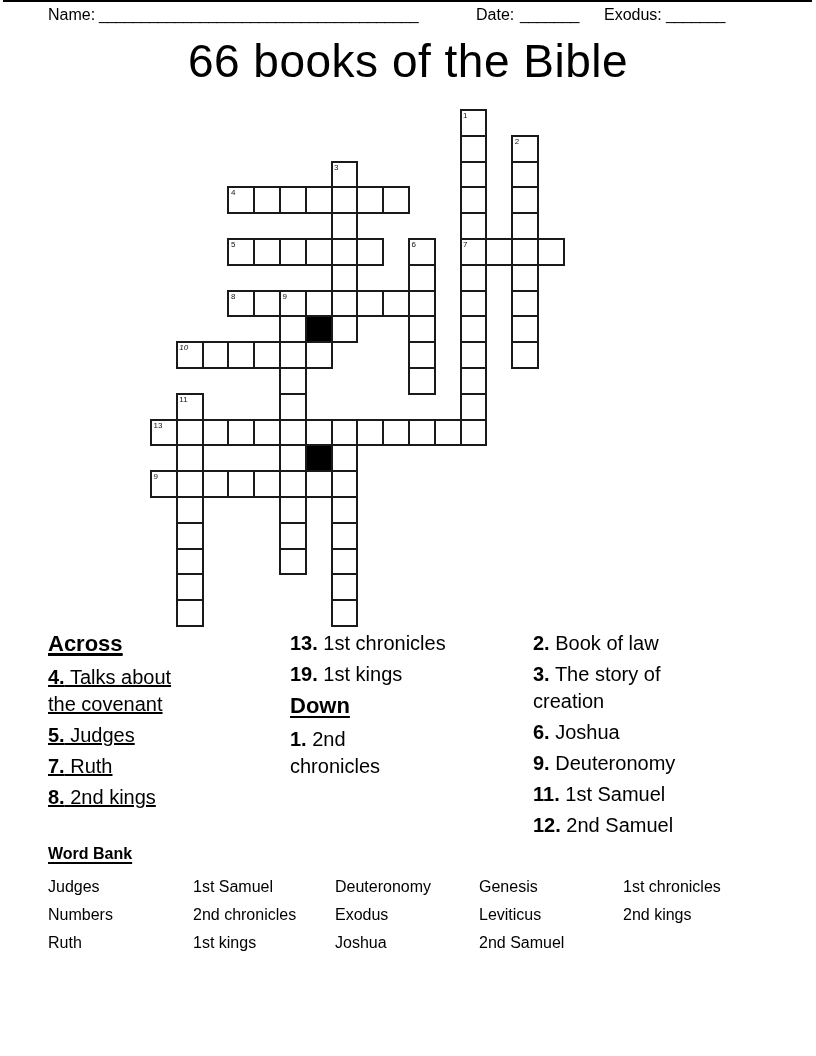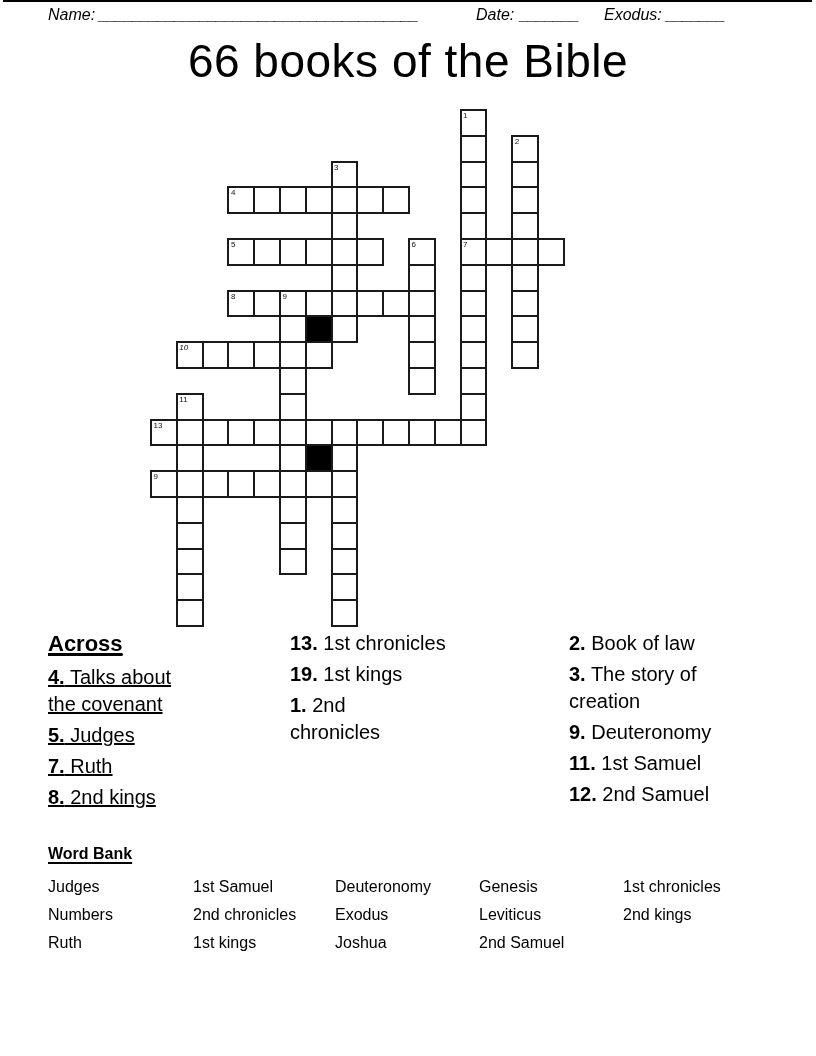--- a/index.html
+++ b/index.html
@@ -4,21 +4,21 @@
 <style>
   html,body { margin:0; padding:0; }
   body {
     width:816px; height:1056px; position:relative; background:#ffffff;
     font-family:"Liberation Sans", sans-serif; color:#000;
     overflow:hidden;
   }
   .top-rule { position:absolute; top:0; left:3px; right:4px; height:2px; background:#000; }
 
   
-  .hdr { position:absolute; font-size:16px; white-space:nowrap;font-style:italic; }
+  .hdr { position:absolute; font-size:16px; white-space:nowrap; }
   #name-label   { left:48px;  top:6px; }
   #name-line    { left:99px;  top:6px; letter-spacing:-0.5px; }
   #date-label   { left:476px; top:6px; }
   #date-line    { left:520px; top:6px; letter-spacing:-0.5px; }
   #period-label { left:604px; top:6px; }
   #period-line  { left:666px; top:6px; letter-spacing:-0.5px; }
 
   
   .title {
     position:absolute; top:34px; left:0; width:816px; text-align:center;
@@ -34,21 +34,21 @@
   .cell.black { background:#000000; }
   .cnum {
     position:absolute; top:0px; left:1.5px; font-size:8px; line-height:10px;
     font-weight:400; color:#111;
   }
 
   
   .clue-col { position:absolute; top:630px; font-size:20px; line-height:27px; }
   #clues-col1 { left:48px;  width:150px;text-decoration:underline; }
   #clues-col2 { left:290px; width:180px; }
-  #clues-col3 { left:533px; width:198px;margin-left:36px; }
+  #clues-col3 { left:533px; width:198px; }
   #down-block { width:130px; }
   .clue { margin:0 0 4px 0; }
   .cn { font-weight:bold; }
   .section-heading {
     font-size:22px; font-weight:bold; line-height:27px;
     text-decoration:underline; text-decoration-thickness:2px; text-underline-offset:3px;
     margin:0 0 7px 0;
   }
 
   
@@ -222,29 +222,31 @@
       <div class="clue"><span class="cn">7.</span><span> Ruth</span></div>
       <div class="clue"><span class="cn">8.</span><span> 2nd kings</span></div>
     </div>
 </div>
 
 <div class="clue-col" id="clues-col2">
   <div>
       <div class="clue"><span class="cn">13.</span><span> 1st chronicles</span></div>
       <div class="clue"><span class="cn">19.</span><span> 1st kings</span></div>
     </div>
+  <div class="section-heading">Down</div>
   <div id="down-block">
       <div class="clue"><span class="cn">1.</span><span> 2nd chronicles</span></div>
     </div>
 </div>
 
 <div class="clue-col" id="clues-col3">
   <div>
       <div class="clue"><span class="cn">2.</span><span> Book of law</span></div>
       <div class="clue"><span class="cn">3.</span><span> The story of creation</span></div>
+      <div class="clue"><span class="cn">6.</span><span> Joshua</span></div>
       <div class="clue"><span class="cn">9.</span><span> Deuteronomy</span></div>
       <div class="clue"><span class="cn">11.</span><span> 1st Samuel</span></div>
       <div class="clue"><span class="cn">12.</span><span> 2nd Samuel</span></div>
     </div>
 </div>
 
 <div id="word-bank">
   <div class="wb-heading">Word Bank</div>
   <div class="wb-cols">
     <div class="wb-col">

